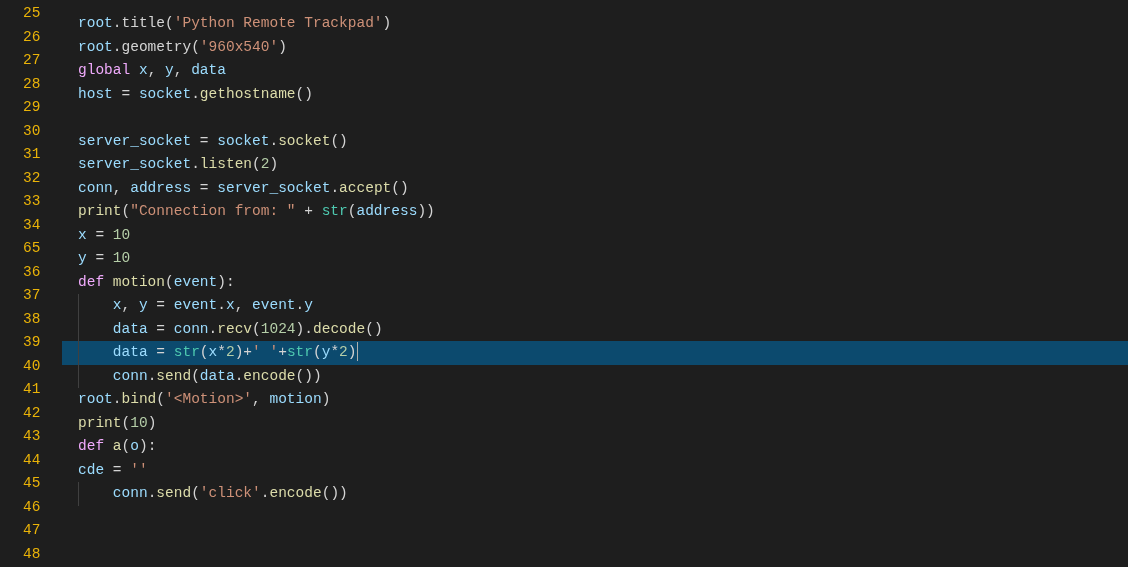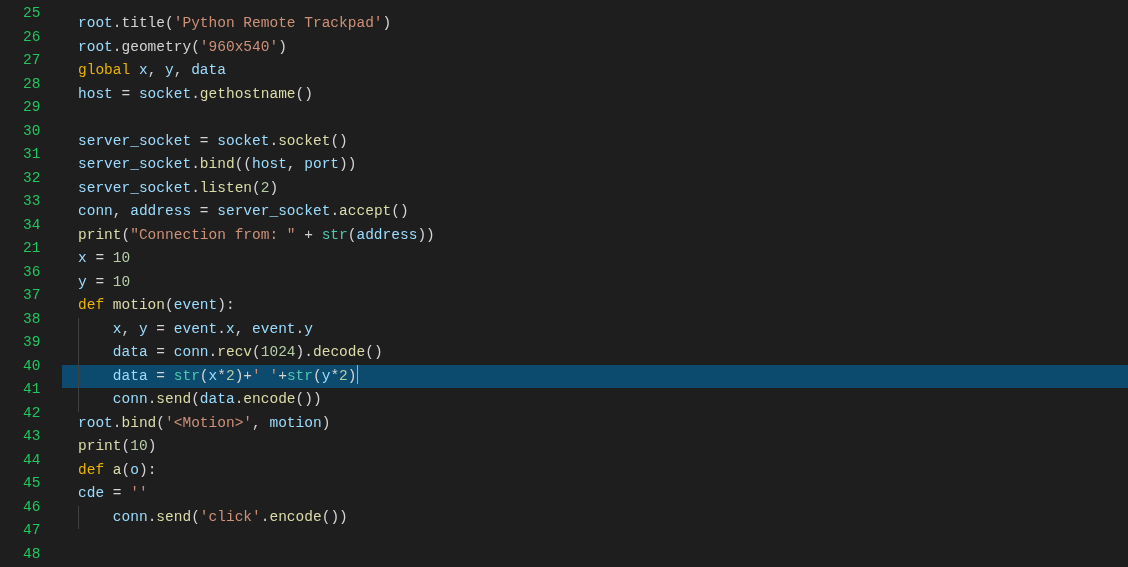--- a/index.html
+++ b/index.html
@@ -18,42 +18,42 @@
     height: 100%;
   }
   .gutter {
     width: 62px;
     flex: 0 0 62px;
     padding-top: 2px;
     text-align: right;
     user-select: none;
   }
   .gutter .ln {
-    color: #22c55e;
+    color: #eab308;
     padding-right: 22px;
     line-height: 23.5px;
     height: 23.5px;
     padding-left: 23px;
   }
   .code-area {
     flex: 1 1 auto;
     padding-top: 12px;
     position: relative;
   }
   .line {
     height: 23.5px;
     line-height: 23.5px;
     white-space: pre;
     position: relative;
     padding-left: 16px;
   }
   .line.hl { background: #0c4a6e; }
   
   .tok-base   { color: #d4d4d4; }
-  .tok-kw     { color: #eab308; }
+  .tok-kw     { color: #f0abfc; }
   .tok-cls    { color: #4ec9b0; }
   .tok-fn     { color: #dcdcaa; }
   .tok-var    { color: #9cdcfe; }
   .tok-str    { color: #ce9178; }
   .tok-num    { color: #b5cea8; }
 
   
   .guide {
     position: absolute;
     top: 0; bottom: 0;
@@ -77,21 +77,21 @@
       <div class="ln">25</div>
       <div class="ln">26</div>
       <div class="ln">27</div>
       <div class="ln">28</div>
       <div class="ln">29</div>
       <div class="ln">30</div>
       <div class="ln">31</div>
       <div class="ln">32</div>
       <div class="ln">33</div>
       <div class="ln">34</div>
-      <div class="ln">21</div>
+      <div class="ln">65</div>
       <div class="ln">36</div>
       <div class="ln">37</div>
       <div class="ln">38</div>
       <div class="ln">39</div>
       <div class="ln">40</div>
       <div class="ln">41</div>
       <div class="ln">42</div>
       <div class="ln">43</div>
       <div class="ln">44</div>
       <div class="ln">45</div>
@@ -99,21 +99,20 @@
       <div class="ln">47</div>
       <div class="ln">48</div>
     </div>
   <div class="code-area" id="code">
       <div class="line"><span class="tok-base"></span><span class="tok-var">root</span><span class="tok-base">.title(</span><span class="tok-str">'Python Remote Trackpad'</span><span class="tok-base">)</span></div>
       <div class="line"><span class="tok-base"></span><span class="tok-var">root</span><span class="tok-base">.geometry(</span><span class="tok-str">'960x540'</span><span class="tok-base">)</span></div>
       <div class="line"><span class="tok-base"></span><span class="tok-kw">global</span><span class="tok-base"> </span><span class="tok-var">x</span><span class="tok-base">, </span><span class="tok-var">y</span><span class="tok-base">, </span><span class="tok-var">data</span></div>
       <div class="line"><span class="tok-base"></span><span class="tok-var">host</span><span class="tok-base"> = </span><span class="tok-var">socket</span><span class="tok-base">.</span><span class="tok-fn">gethostname</span><span class="tok-base">()</span></div>
       <div class="line"><span class="tok-base"></span></div>
       <div class="line"><span class="tok-base"></span><span class="tok-var">server_socket</span><span class="tok-base"> = </span><span class="tok-var">socket</span><span class="tok-base">.</span><span class="tok-fn">socket</span><span class="tok-base">()</span></div>
-      <div class="line"><span class="tok-base"></span><span class="tok-var">server_socket</span><span class="tok-base">.</span><span class="tok-fn">bind</span><span class="tok-base">((</span><span class="tok-var">host</span><span class="tok-base">, </span><span class="tok-var">port</span><span class="tok-base">))</span></div>
       <div class="line"><span class="tok-base"></span><span class="tok-var">server_socket</span><span class="tok-base">.</span><span class="tok-fn">listen</span><span class="tok-base">(</span><span class="tok-num">2</span><span class="tok-base">)</span></div>
       <div class="line"><span class="tok-base"></span><span class="tok-var">conn</span><span class="tok-base">, </span><span class="tok-var">address</span><span class="tok-base"> = </span><span class="tok-var">server_socket</span><span class="tok-base">.</span><span class="tok-fn">accept</span><span class="tok-base">()</span></div>
       <div class="line"><span class="tok-base"></span><span class="tok-fn">print</span><span class="tok-base">(</span><span class="tok-str">"Connection from: "</span><span class="tok-base"> + </span><span class="tok-cls">str</span><span class="tok-base">(</span><span class="tok-var">address</span><span class="tok-base">))</span></div>
       <div class="line"><span class="tok-base"></span><span class="tok-var">x</span><span class="tok-base"> = </span><span class="tok-num">10</span></div>
       <div class="line"><span class="tok-base"></span><span class="tok-var">y</span><span class="tok-base"> = </span><span class="tok-num">10</span></div>
       <div class="line"><span class="tok-base"></span><span class="tok-kw">def</span><span class="tok-base"> </span><span class="tok-fn">motion</span><span class="tok-base">(</span><span class="tok-var">event</span><span class="tok-base">)</span><span class="tok-base">:</span></div>
       <div class="line"><span class="guide" style="left: 16px;"></span><span class="tok-base">    </span><span class="tok-var">x</span><span class="tok-base">, </span><span class="tok-var">y</span><span class="tok-base"> = </span><span class="tok-var">event</span><span class="tok-base">.</span><span class="tok-var">x</span><span class="tok-base">, </span><span class="tok-var">event</span><span class="tok-base">.</span><span class="tok-var">y</span></div>
       <div class="line"><span class="guide" style="left: 16px;"></span><span class="tok-base">    </span><span class="tok-var">data</span><span class="tok-base"> = </span><span class="tok-var">conn</span><span class="tok-base">.</span><span class="tok-fn">recv</span><span class="tok-base">(</span><span class="tok-num">1024</span><span class="tok-base">).</span><span class="tok-fn">decode</span><span class="tok-base">()</span></div>
       <div class="line hl"><span class="guide" style="left: 16px;"></span><span class="tok-base">    </span><span class="tok-var">data</span><span class="tok-base"> = </span><span class="tok-cls">str</span><span class="tok-base">(</span><span class="tok-var">x</span><span class="tok-base">*</span><span class="tok-num">2</span><span class="tok-base">)+</span><span class="tok-str">' '</span><span class="tok-base">+</span><span class="tok-cls">str</span><span class="tok-base">(</span><span class="tok-var">y</span><span class="tok-base">*</span><span class="tok-num">2</span><span class="tok-base">)</span><span class="cursor"></span></div>
       <div class="line"><span class="guide" style="left: 16px;"></span><span class="tok-base">    </span><span class="tok-var">conn</span><span class="tok-base">.</span><span class="tok-fn">send</span><span class="tok-base">(</span><span class="tok-var">data</span><span class="tok-base">.</span><span class="tok-fn">encode</span><span class="tok-base">())</span></div>

